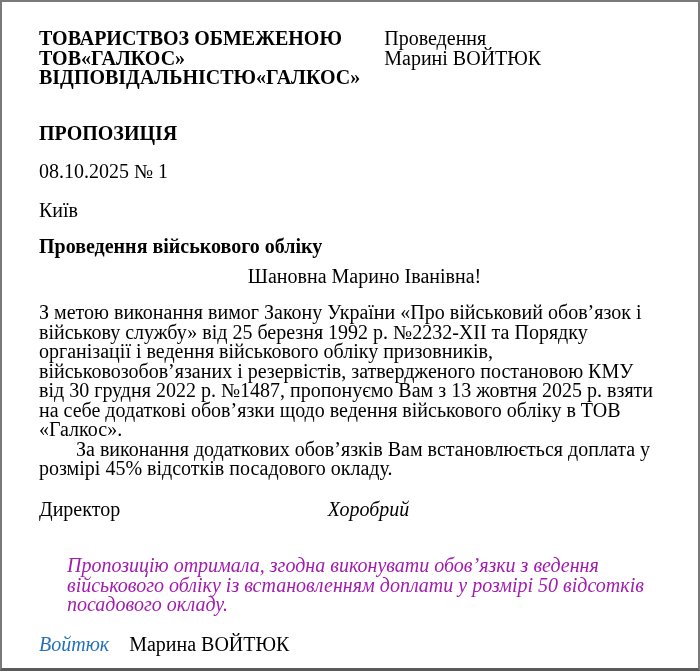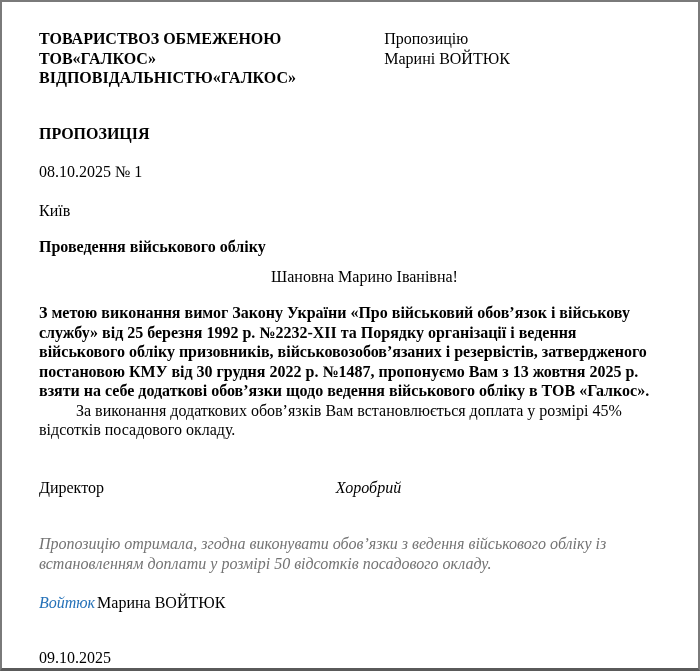--- a/index.html
+++ b/index.html
@@ -9,21 +9,21 @@
   }
   .page {
     box-sizing: border-box;
     width: 700px;
     height: 671px;
     background: #ffffff;
     border: 2px solid #7a7a7a;
     border-bottom: 3px solid #5a5a5a;
     padding: 27px 36px 0 37px;
     font-family: "Liberation Serif", "DejaVu Serif", serif;
-    font-size: 16px;
+    font-size: 20px;
     line-height: 19.5px;
     color: #000000;
     overflow: hidden;
   }
   .header-row {
     display: flex;
     justify-content: flex-start;
   }
   .sender-block {
     width: 348px;
@@ -46,69 +46,69 @@
     font-weight: bold;
     margin-top: 17px;
   }
   .salutation {
     text-align: center;
     margin-top: 10px;
     padding-left: 28px;
   }
   .body-par1 {
     margin-top: 17px;
-    font-weight: bold;
   }
   .body-par2 {
     text-indent: 37px;
   }
   .signature-row {
-    margin-top: 38px;
+    margin-top: 21px;
     display: grid;
     grid-template-columns: 1fr auto 1fr;
     align-items: baseline;
   }
   .signature-row .pos { text-align: left; }
   .signature-row .script {
     text-align: left;
     font-style: italic;
     transform: translateX(18px);
   }
   .signature-row .name { text-align: right; }
   .ack-note {
     margin-top: 37px;
     font-style: italic;
-    color: #737373;
+    color: #a21caf;
+    margin-left: 28px;
   }
   .ack-sign-row {
     margin-top: 20px;
   }
   .ack-script {
     font-style: italic;
     color: #2471b8;
-    margin-right: 2px;
+    margin-right: 20px;
     font-family: Liberation Serif, serif;
   }
   .ack-date {
     margin-top: 35px;
   }
 </style>
 </head>
 <body>
 
 <div class="page">
 
   <div class="header-row">
     <div class="sender-block">
       <div>ТОВАРИСТВОЗ ОБМЕЖЕНОЮ</div>
       <div>ТОВ«ГАЛКОС»</div>
       <div>ВІДПОВІДАЛЬНІСТЮ«ГАЛКОС»</div>
     </div>
     <div class="addressee-block">
-      <div>Пропозицію</div>
+      <div>Проведення</div>
       <div>Марині ВОЙТЮК</div>
     </div>
   </div>
 
   <div class="doc-title">ПРОПОЗИЦІЯ</div>
 
   <div class="date-number">08.10.2025 № 1</div>
 
   <div class="city">Київ</div>
 

